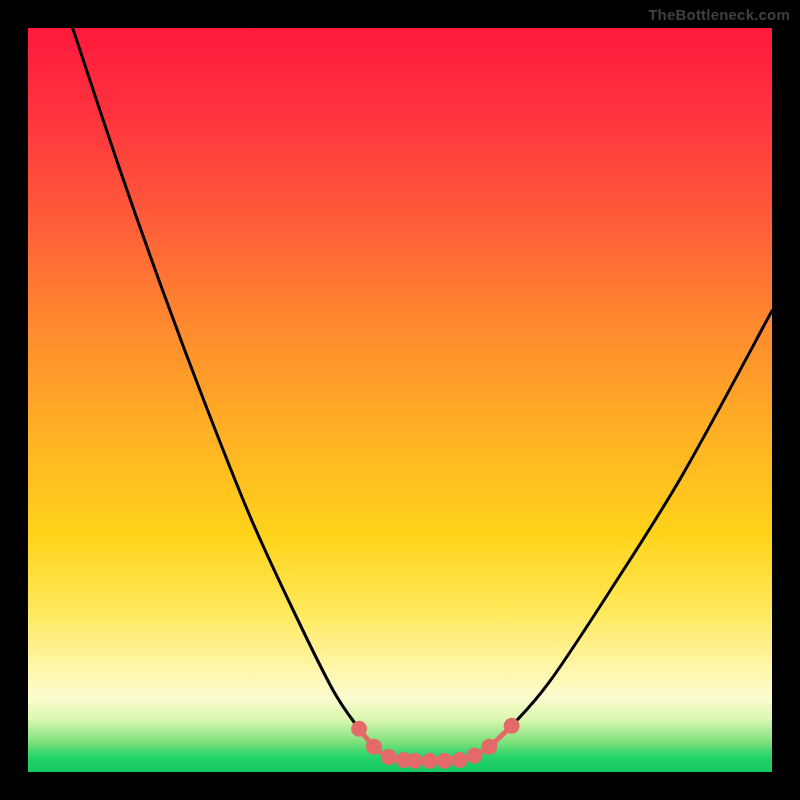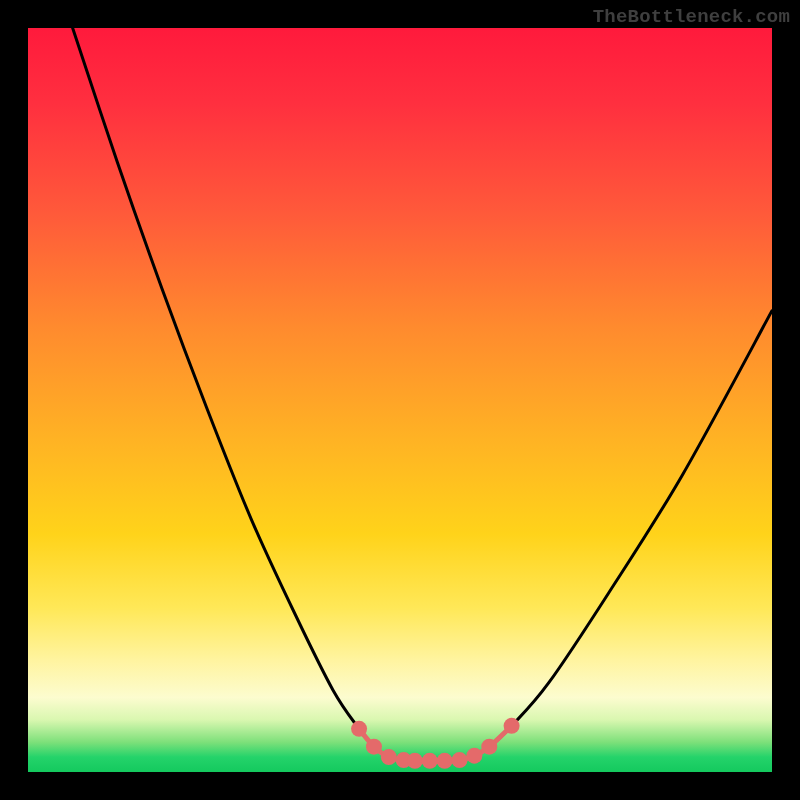--- a/index.html
+++ b/index.html
@@ -41,26 +41,25 @@
       #7de07a 96%,
       #24d36a 98%,
       #14c95e 100%
     );
   }
   .watermark {
     position: absolute;
     top: 6px;
     right: 10px;
     color: #4a4a4a;
-    font-size: 19px;
+    font-size: 15px;
     font-weight: 600;
     letter-spacing: 0.2px;
     opacity: 0.85;
     user-select: none;
-    font-family: Liberation Mono, monospace;
   }
   svg.curves {
     position: absolute;
     top: 0;
     left: 0;
   }
 </style>
 </head>
 <body>
 

